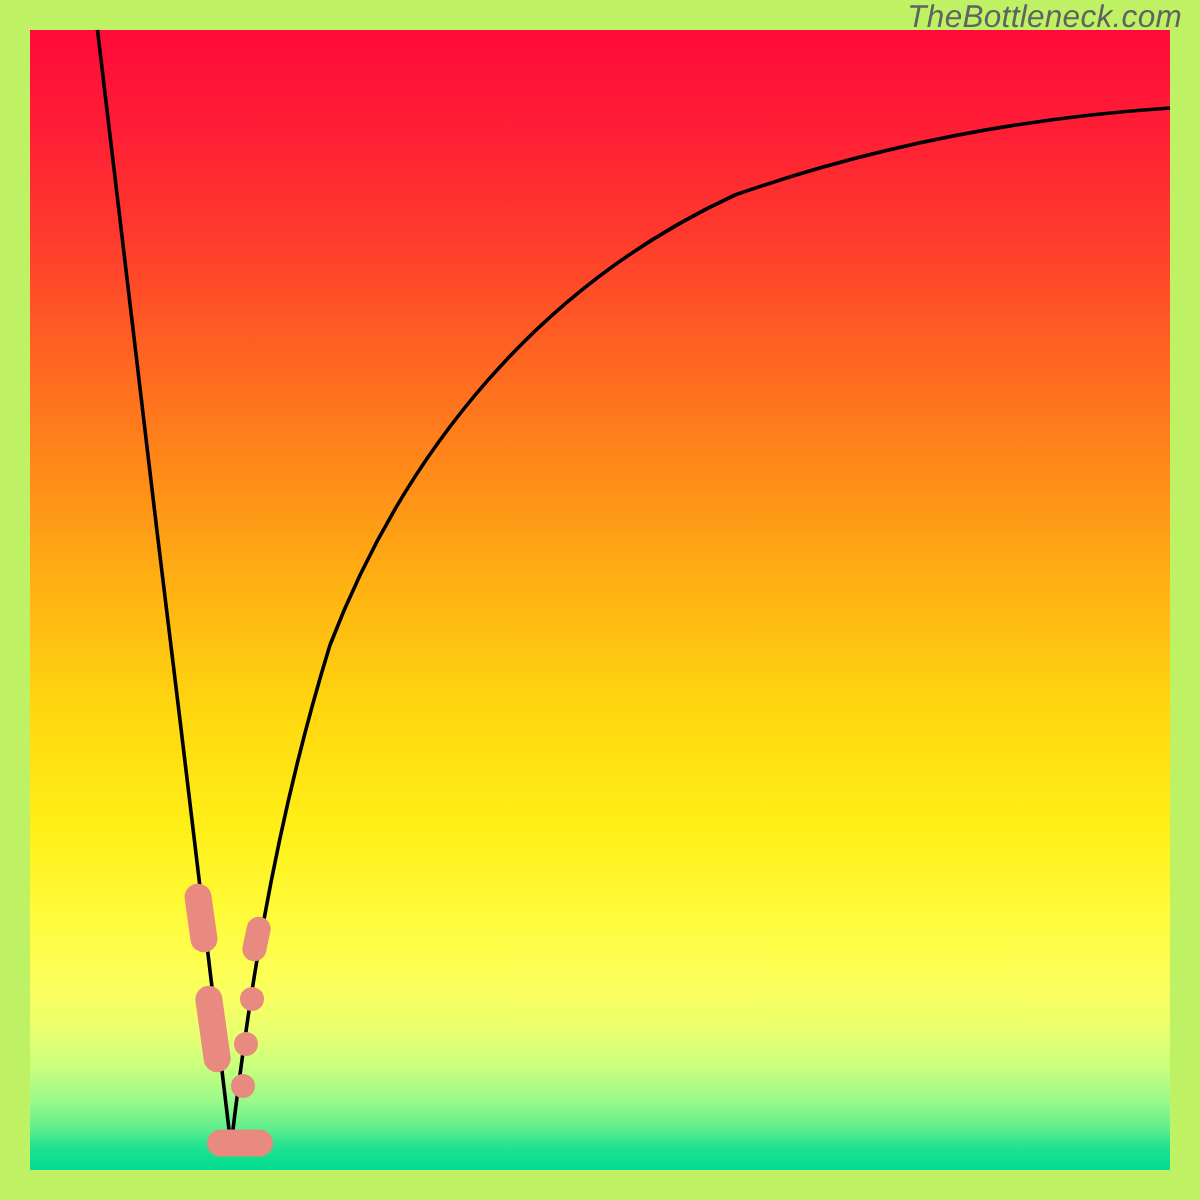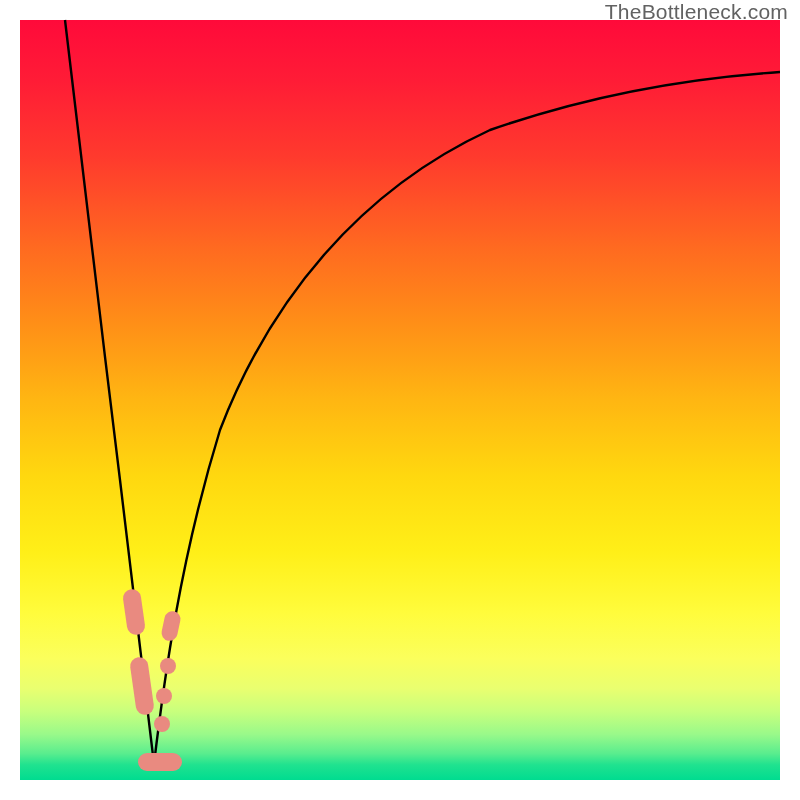--- a/index.html
+++ b/index.html
@@ -7,21 +7,22 @@
     padding: 0;
     width: 800px;
     height: 800px;
     overflow: hidden;
     background: #000;
   }
   .frame {
     position: relative;
     width: 800px;
     height: 800px;
-    background: #ffffff;
+    background: #bef264;
+    font-style: italic;
   }
   .plot {
     position: absolute;
     left: 20px;
     top: 20px;
     width: 760px;
     height: 760px;
   }
   .gradient {
     position: absolute;

